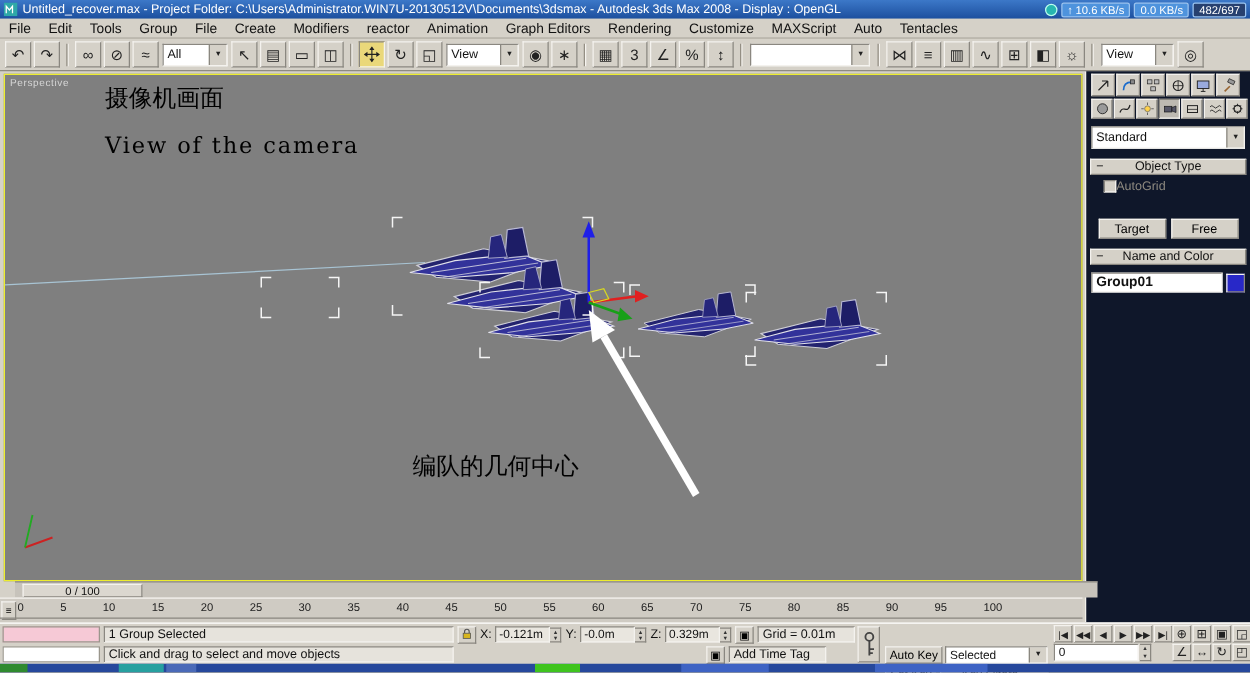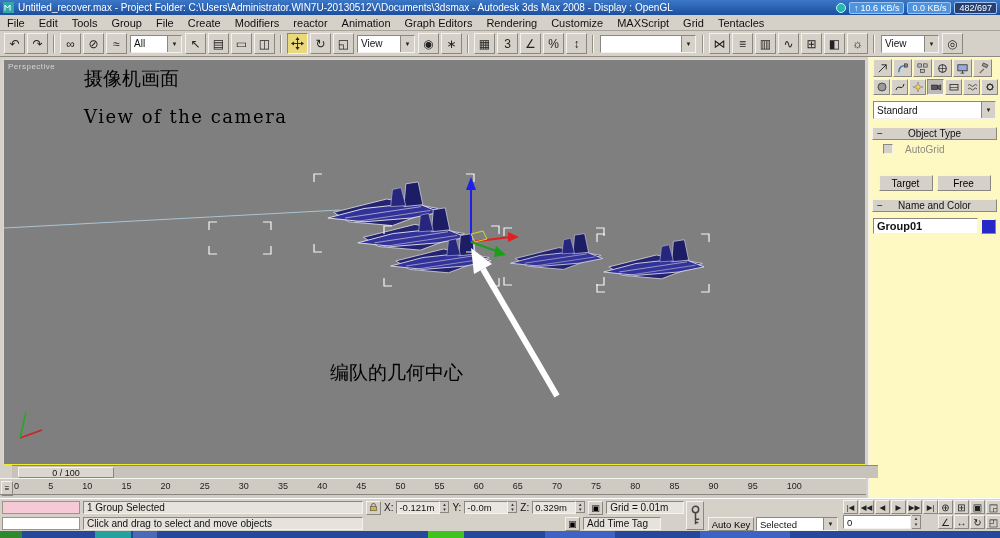--- a/index.html
+++ b/index.html
@@ -25,29 +25,29 @@
   .dd-val{flex:1;display:flex;align-items:center;padding:0 3px;white-space:nowrap;overflow:hidden}
   .dd-btn{width:14px;background:#d5d1c8;border-left:1px solid #8a8780;display:flex;align-items:center;justify-content:center;font-size:6px;color:#222}
   
   .viewport{position:absolute;left:3px;top:59px;width:863px;height:406px;background:#7f7f7f;border:1px solid #eded2e}
   .vp-label{position:absolute;left:4px;top:2px;font-size:8px;color:#d6d6d6;letter-spacing:.5px}
   .vp-svg{position:absolute;left:0;top:0}
   .cap{position:absolute;color:#000000;white-space:nowrap}
   .cap-cn{font-size:19px;font-family:"Liberation Serif",serif}
   .cap-en{font-size:18px;font-family:"DejaVu Serif",serif;letter-spacing:1.5px}
   
-  .cpanel{position:absolute;left:868px;top:57px;width:132px;height:441px;background:#fef9c3;border-left:1px solid #f2f0ea}
+  .cpanel{position:absolute;left:868px;top:57px;width:132px;height:441px;background:#0f172a;border-left:1px solid #f2f0ea}
   .cp-row{display:flex;align-items:center;padding:2px 2px 0 4px;gap:1px}
   .cptab{width:19px;height:18px;display:flex;align-items:center;justify-content:center;background:#d5d1c8;border:1px solid;border-color:#f4f2ee #8a8780 #8a8780 #f4f2ee;padding:0}
   .cpcat{width:17px;height:16px;display:flex;align-items:center;justify-content:center;background:#d5d1c8;border:1px solid;border-color:#f4f2ee #8a8780 #8a8780 #f4f2ee;padding:0}
   .cpcat.pressed{background:#bdb9b1;border-color:#8a8780 #f4f2ee #f4f2ee #8a8780}
   .cp-dd{margin:6px 4px 0 4px}
   .rollout{margin:8px 3px 0 3px;height:13px;background:#d5d1c8;border:1px solid;border-color:#f4f2ee #8a8780 #8a8780 #f4f2ee;font-size:10px;display:flex;align-items:center;justify-content:center;position:relative}
   .rollout .minus{position:absolute;left:4px;top:0;font-size:10px}
-  .agrow{display:flex;gap:12px;margin:4px 0 0 14px;font-size:10px;color:#8e8a80}
+  .agrow{display:flex;gap:0;margin:4px 0 0 14px;font-size:10px;color:#8e8a80}
   .cb{width:10px;height:10px;background:#d5d1c8;border:1px solid;border-color:#8a8780 #f4f2ee #f4f2ee #8a8780}
   .twobtn{display:flex;gap:4px;justify-content:center;margin-top:20px}
   .pbtn{width:54px;height:16px;font-size:10px;background:#d5d1c8;border:1px solid;border-color:#f4f2ee #8a8780 #8a8780 #f4f2ee}
   .namerow{display:flex;align-items:center;gap:3px;margin:6px 4px 0 4px}
   .name-input{flex:1;height:16px;background:#fff;border:1px solid;border-color:#8a8780 #f4f2ee #f4f2ee #8a8780;font-size:11px;font-weight:bold;display:flex;align-items:center;padding:0 3px}
   .swatch{width:15px;height:15px;background:#2828c8;border:1px solid;border-color:#f4f2ee #8a8780 #8a8780 #f4f2ee}
   
   .slider-row{position:absolute;left:12px;top:465px;width:866px;height:13px;background:#c7c3bb;border-top:1px solid #8a8780}
   .slider-btn{position:absolute;left:6px;top:1px;width:96px;height:11px;background:#dbd7cf;border:1px solid;border-color:#f4f2ee #8a8780 #8a8780 #f4f2ee;font-size:9px;display:flex;align-items:center;justify-content:center}
   .trackbar{position:absolute;left:0;top:478px;width:866px;height:20px;background:#cfcbc3;border-top:1px solid #f6f4ef}
@@ -55,21 +55,21 @@
   .trackline{position:absolute;left:0;bottom:3px;width:100%;border-top:1px solid #8a8780}
   .tb-mini{position:absolute;left:1px;top:2px;width:12px;height:15px;font-size:8px;display:flex;align-items:center;justify-content:center;background:#d5d1c8;border:1px solid;border-color:#f4f2ee #8a8780 #8a8780 #f4f2ee}
   
   .statusbar{position:absolute;left:0;top:498px;width:1000px;height:33px;background:#d5d1c8;border-top:1px solid #fff;font-size:10px}
   .srow{position:absolute;left:2px;display:flex;align-items:center;gap:3px;height:15px}
   .mini{width:78px;height:13px;border:1px solid #9a968c}
   .mini.pink{background:#f6c9d6}
   .mini.white{background:#fff}
   .field{height:13px;background:#e6e3dc;border:1px solid;border-color:#8a8780 #f4f2ee #f4f2ee #8a8780;display:flex;align-items:center;padding:0 3px;white-space:nowrap;overflow:hidden}
   .sbtn{width:15px;height:14px;display:flex;align-items:center;justify-content:center;font-size:9px;background:#d5d1c8;border:1px solid;border-color:#f4f2ee #8a8780 #8a8780 #f4f2ee;padding:0}
-  .spinf{display:flex;align-items:flex-start;height:13px}
+  .spinf{display:flex;align-items:center;height:13px}
   .spinf .v{width:44px;background:#e9e6df;border:1px solid;border-color:#8a8780 #f4f2ee #f4f2ee #8a8780;display:flex;align-items:center;padding:0 2px;font-size:9.5px}
   .spn{width:9px;display:flex;flex-direction:column;border:1px solid #8a8780;border-left:none;background:#d5d1c8}
   .spn i{flex:1;font-size:4.5px;line-height:5px;text-align:center;color:#333}
   .keybtn{position:absolute;left:686px;top:2px;width:18px;height:29px;background:#d5d1c8;border:1px solid;border-color:#f4f2ee #8a8780 #8a8780 #f4f2ee;display:flex;align-items:center;justify-content:center;padding:0}
   .animgrid{position:absolute;left:708px;top:18px;width:132px}
   .animgrid .r{display:flex;gap:2px;margin-bottom:1px}
   .akbtn{width:46px;height:14px;font-size:9.5px;background:#d5d1c8;border:1px solid;border-color:#f4f2ee #8a8780 #8a8780 #f4f2ee;padding:0}
   .dd.small{height:14px;width:82px;font-size:9.5px;margin:0}
   .pb{position:absolute;left:843px;top:1px}
   .pb .r{display:flex;gap:1px;margin-bottom:1px}
@@ -115,21 +115,21 @@
     <span class="menu-item">Group</span>
     <span class="menu-item">File</span>
     <span class="menu-item">Create</span>
     <span class="menu-item">Modifiers</span>
     <span class="menu-item">reactor</span>
     <span class="menu-item">Animation</span>
     <span class="menu-item">Graph Editors</span>
     <span class="menu-item">Rendering</span>
     <span class="menu-item">Customize</span>
     <span class="menu-item">MAXScript</span>
-    <span class="menu-item">Grid</span>
+    <span class="menu-item">Auto</span>
     <span class="menu-item">Tentacles</span>
   </div>
 
   <div class="toolbar">
     <button class="tb">↶</button>
     <button class="tb">↷</button>
     <span class="sep"></span>
     <button class="tb">∞</button>
     <button class="tb">⊘</button>
     <button class="tb">≈</button>

